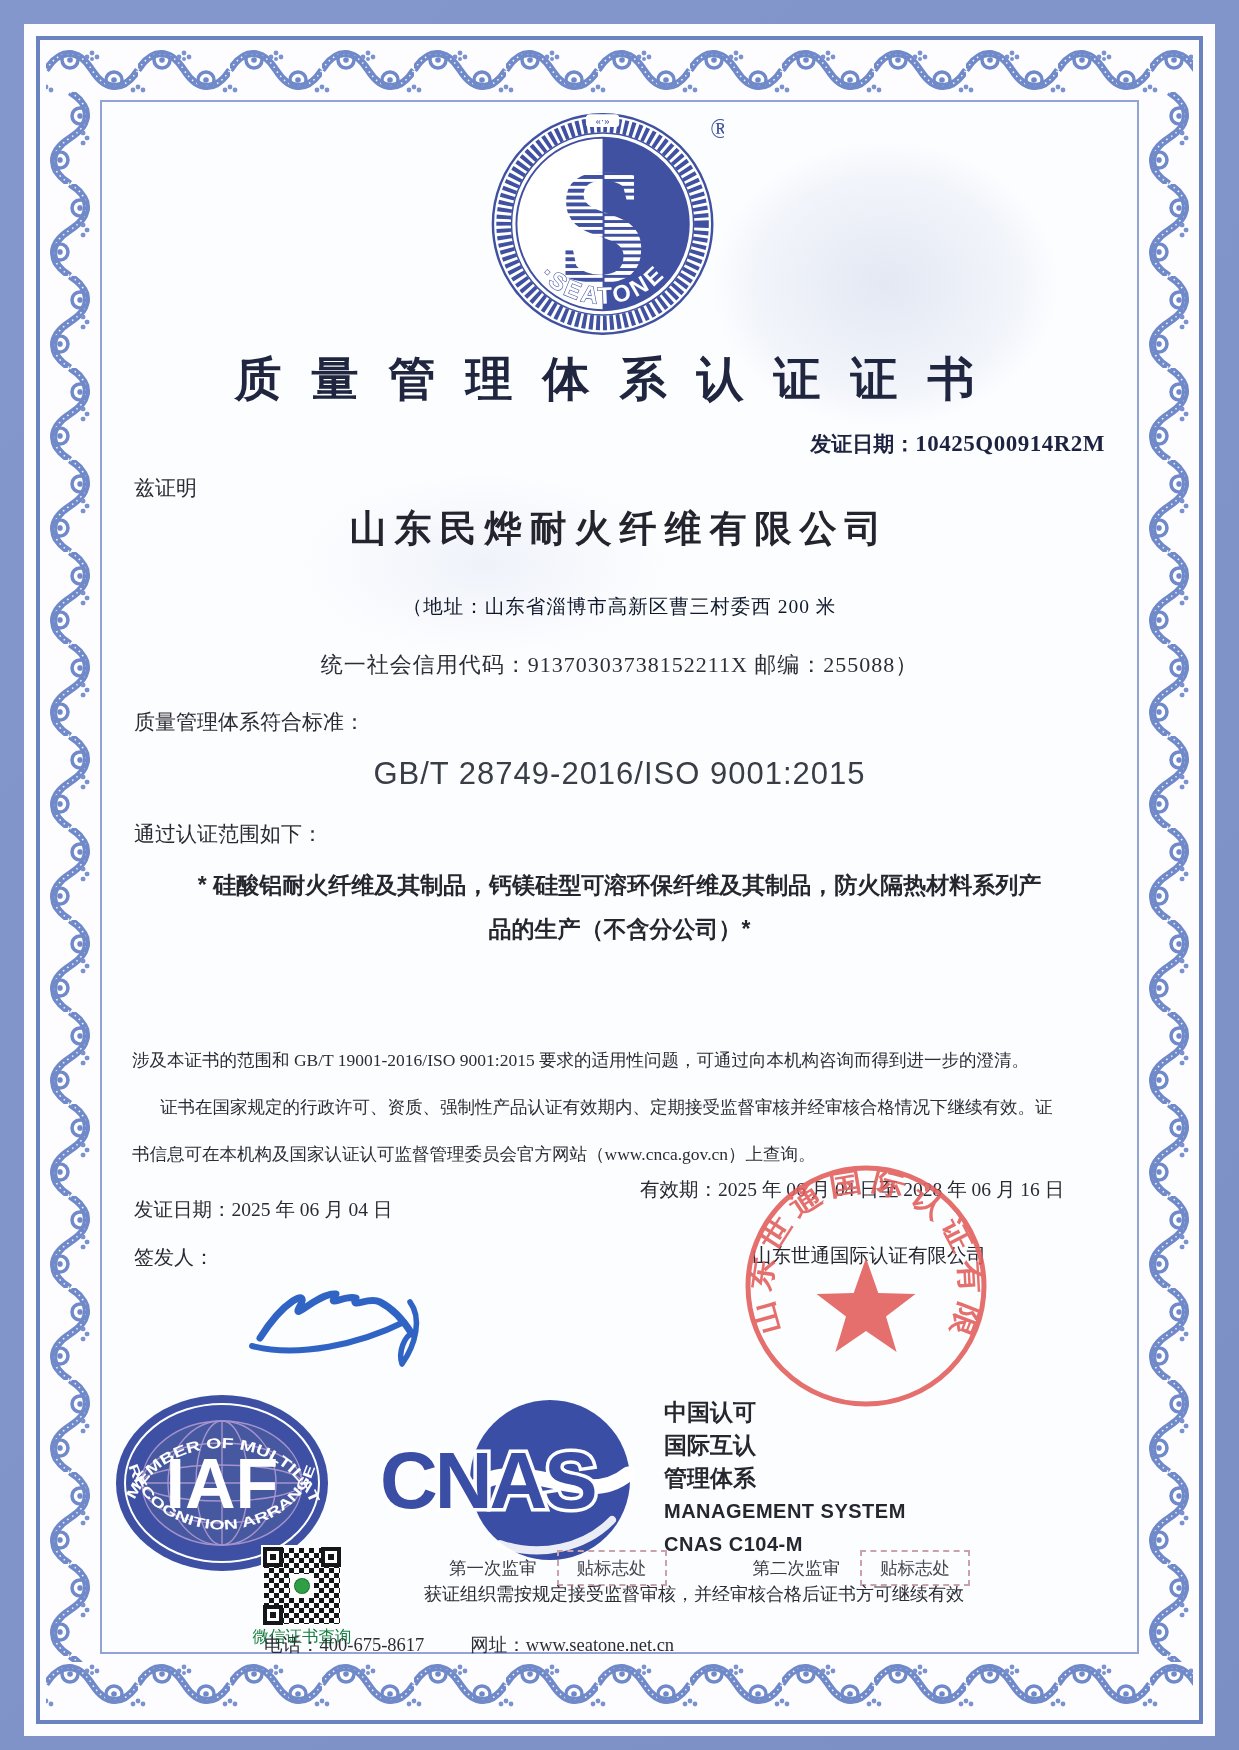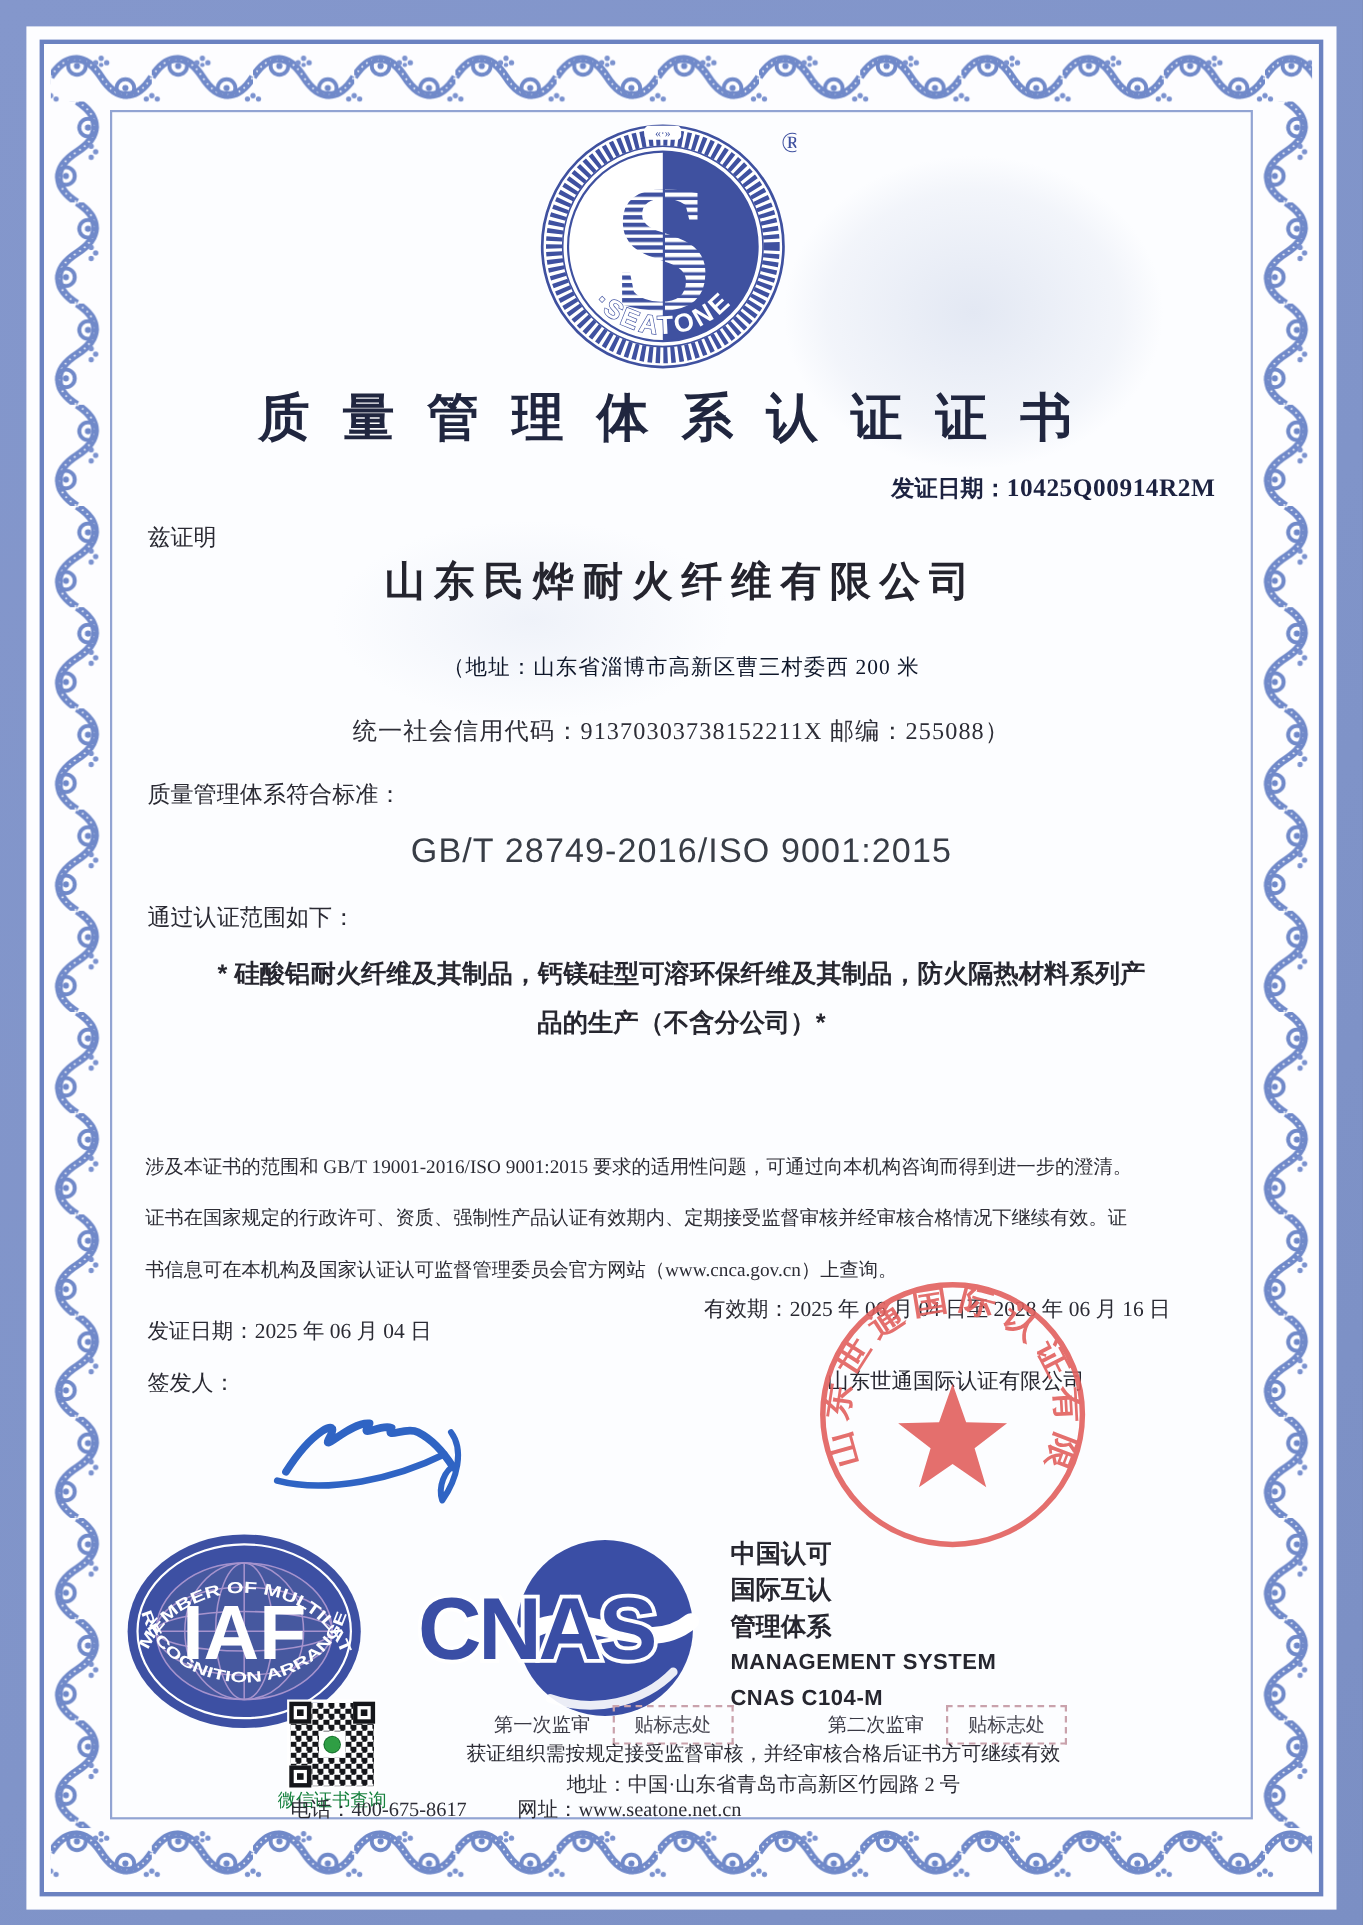--- a/index.html
+++ b/index.html
@@ -29,21 +29,21 @@
   .certify{top:370px;left:30px;font-size:21px;color:#2a2a33;}
   .company{top:400px;font-size:37px;font-weight:700;color:#24242e;letter-spacing:8px;white-space:nowrap;}
   .addr1{top:489px;font-size:19.5px;color:#0f172a;letter-spacing:1px;}
   .addr2{top:546px;font-size:22px;color:#2d2d36;letter-spacing:1px;}
   .stdlabel{top:604px;left:30px;font-size:21px;color:#2a2a33;}
   .stdval{top:652px;font-size:31px;color:#383d46;font-family:"Liberation Sans","DejaVu Sans",sans-serif;letter-spacing:1px;}
   .scopelabel{top:716px;left:30px;font-size:21px;color:#2a2a33;}
   .scope1{top:766px;font-size:23px;font-weight:700;color:#26262f;font-family:"Liberation Sans","DejaVu Sans",sans-serif;white-space:nowrap;}
   .scope2{top:810px;font-size:23px;font-weight:700;color:#26262f;font-family:"Liberation Sans","DejaVu Sans",sans-serif;}
   .note{left:28px;width:980px;font-size:17.5px;color:#2c2c35;white-space:nowrap;}
-  .noteA{top:944px;} .noteB{top:991px;} .noteC{top:1038px;}
+  .noteA{top:944px;} .noteB{top:991px;margin-left:28px;} .noteC{top:1038px;}
   .issue{top:1072px;left:30px;font-size:19.5px;color:#2a2a33;margin-top:20px;}
   .valid{top:1072px;left:536px;font-size:19.5px;color:#2a2a33;white-space:nowrap;}
   .signer{top:1140px;left:30px;font-size:20px;color:#2a2a33;}
   .issuer{top:1138px;left:600px;width:330px;text-align:center;font-size:19.5px;color:#26262f;}
   .sig{top:1162px;left:140px;width:260px;height:110px;}
   .seal{top:1056px;left:636px;width:252px;height:252px;opacity:.9;}
   .iaf{top:1286px;left:6px;width:224px;height:186px;}
   .cnas{top:1288px;left:276px;width:265px;height:176px;}
   .accr{top:1292px;left:560px;line-height:33px;color:#26262f;
         font-family:"Liberation Sans","DejaVu Sans",sans-serif;font-size:23px;font-weight:600;}
@@ -296,20 +296,19 @@
 
       <div class="abs auditrow">
         <span>第一次监审</span>
         <span class="sticker">贴标志处</span>
         <span class="gap"></span>
         <span>第二次监审</span>
         <span class="sticker">贴标志处</span>
       </div>
 
       <div class="abs fnote">获证组织需按规定接受监督审核，并经审核合格后证书方可继续有效</div>
-      <div class="abs faddr">地址：中国·山东省青岛市高新区竹园路 2 号</div>
       <div class="abs fphone">
         <span>电话：400-675-8617</span>
         <span>网址：www.seatone.net.cn</span>
       </div>
     </div>
   </div>
 </div>
 
 </body></html>

